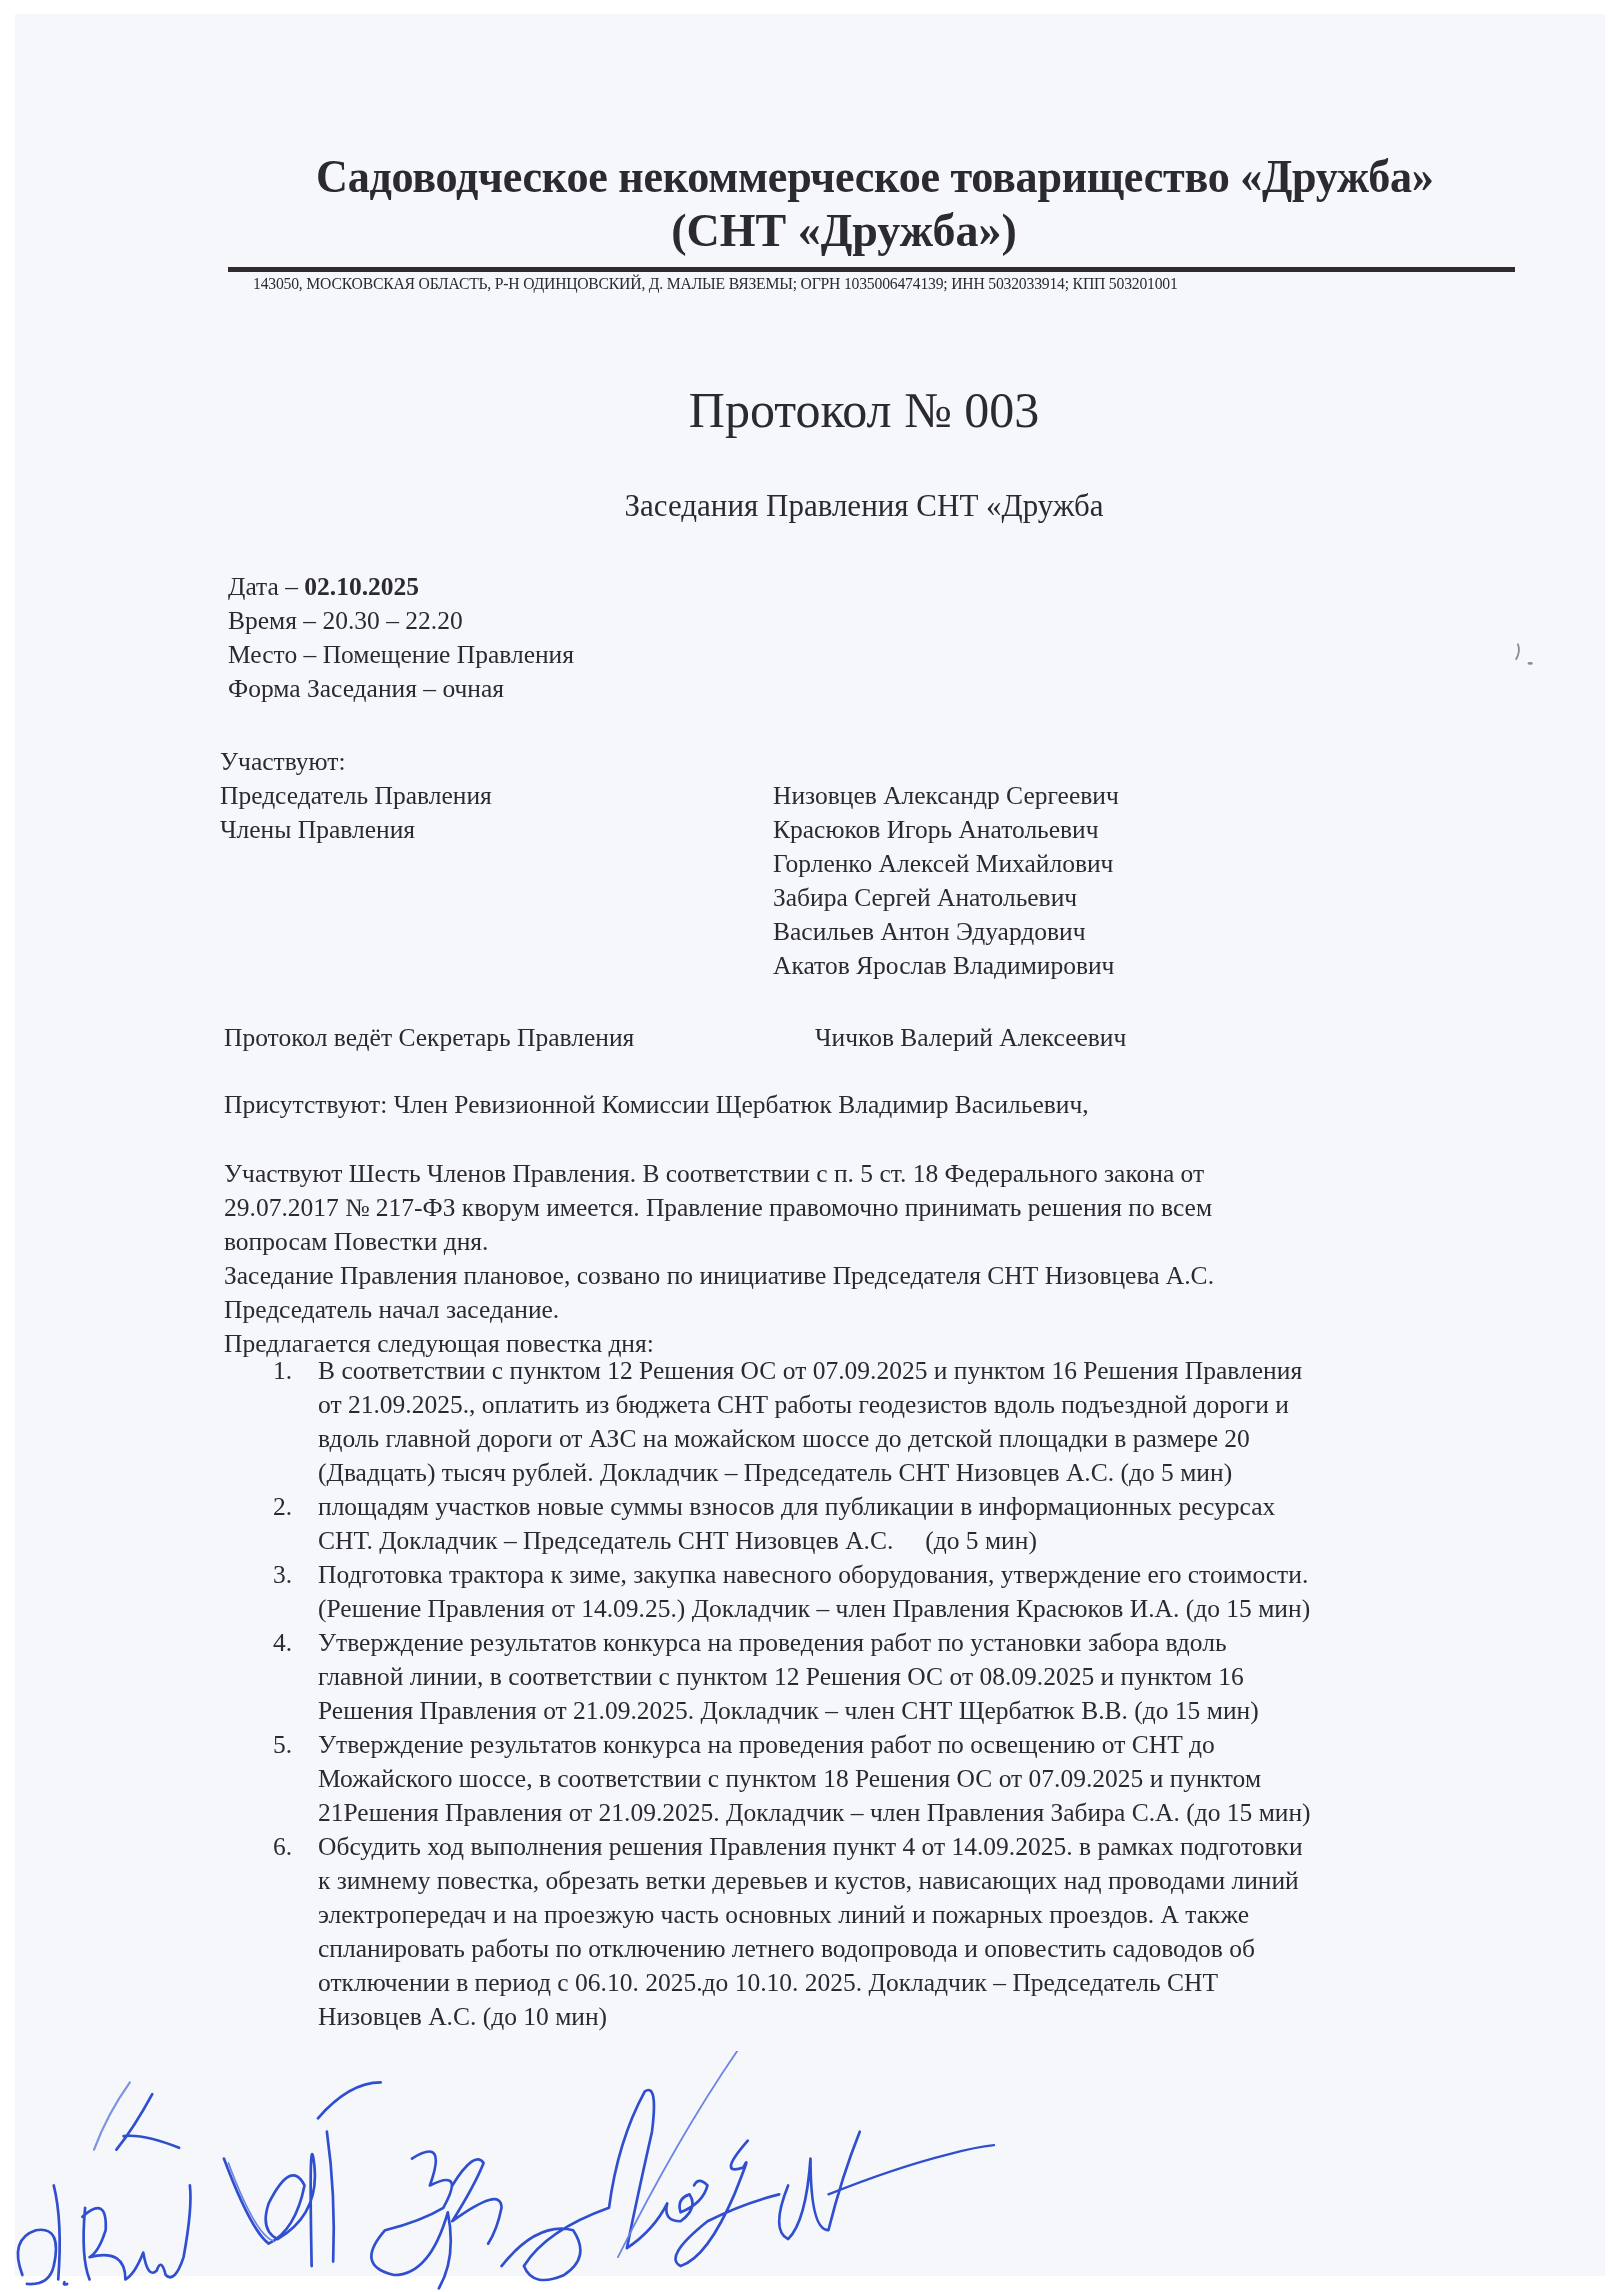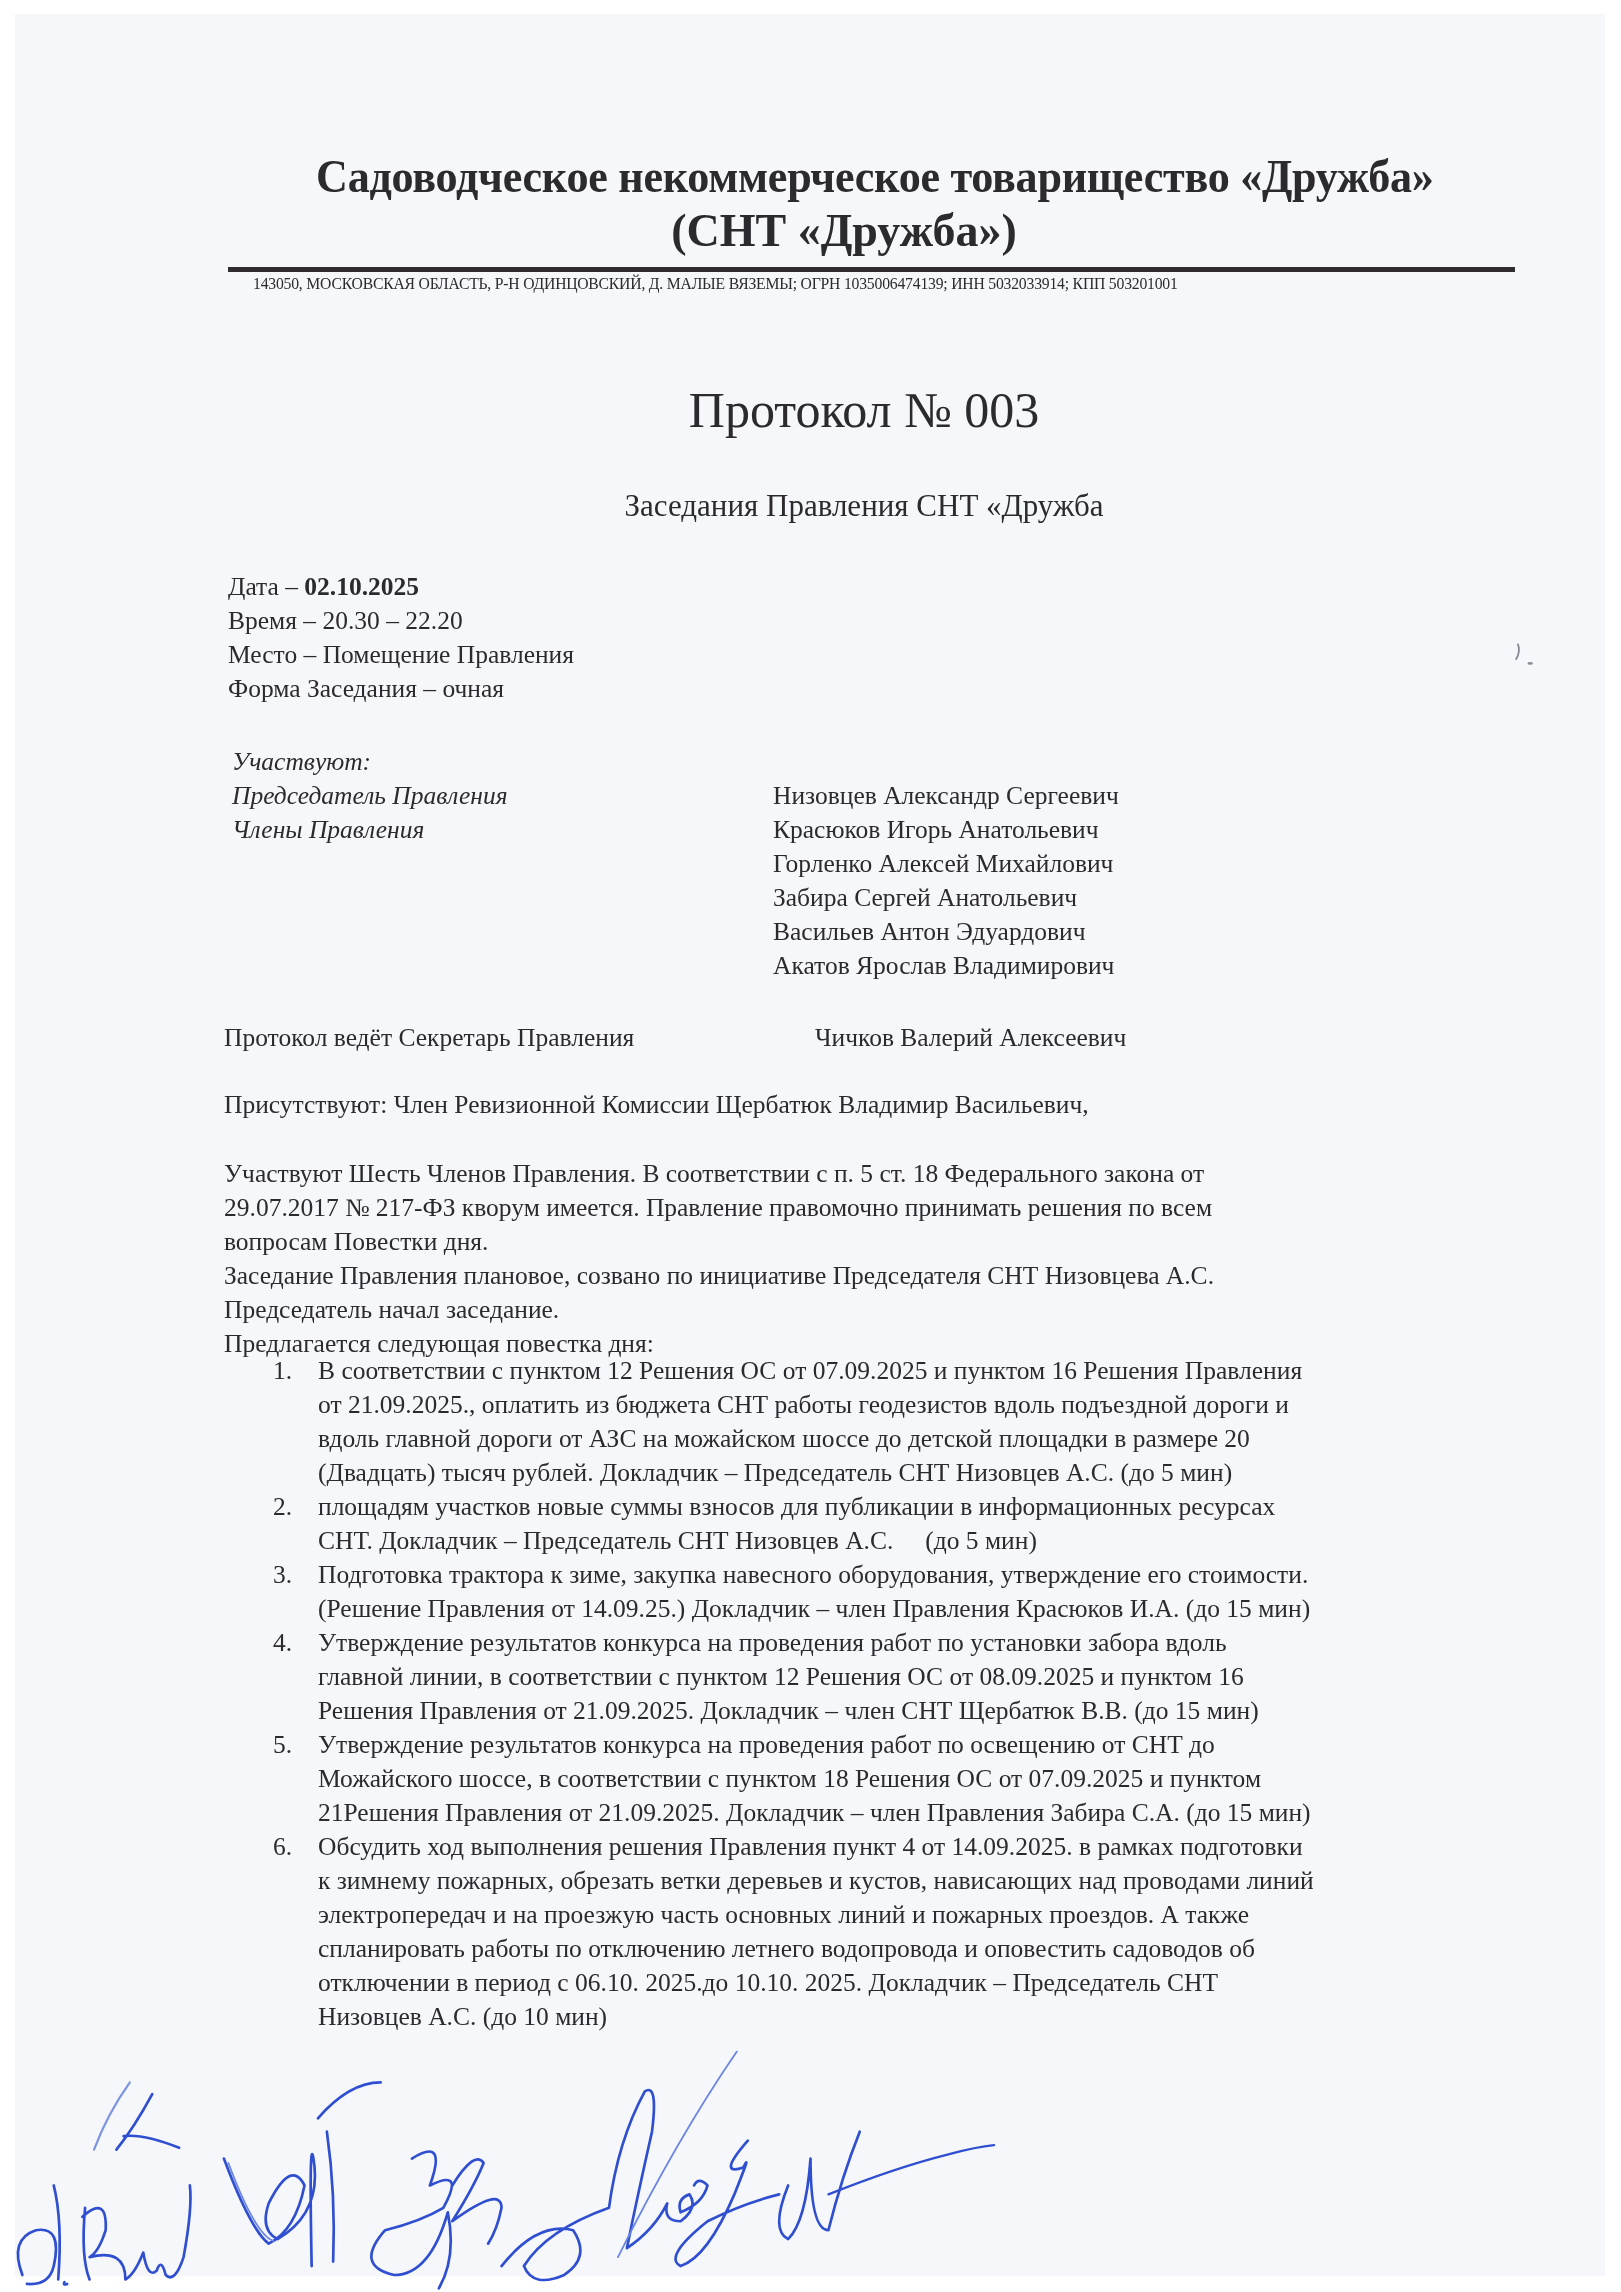--- a/index.html
+++ b/index.html
@@ -31,21 +31,21 @@
     left: 0; width: 1621px; top: 381px; text-align: center;
     font-size: 50px; padding-left: 107px; box-sizing: border-box;
   }
   .doc-subtitle {
     left: 0; width: 1621px; top: 488px; text-align: center;
     font-size: 31px; padding-left: 107px; box-sizing: border-box;
   }
   .body-text { font-size: 25.5px; line-height: 34px; }
   .meta-block { left: 228px; top: 570px; }
   .meta-block b { font-weight: bold; margin-top: 8px; }
-  .participants-block { left: 232px; top: 745px; font-style: italic; }
+  .participants-block { left: 220px; top: 745px; }
   .names-block { left: 773px; top: 779px; }
   .secretary-row { left: 224px; top: 1021px; }
   .secretary-name { left: 815px; top: 1021px; text-align: right; }
   .present-row { left: 224px; top: 1088px; }
   .quorum-block { left: 224px; top: 1157px; }
   .agenda-list { left: 224px; top: 1354px; width: 1308px; white-space: normal; }
   .agenda-item { position: relative; padding-left: 94px; margin: 0; }
   .agenda-num { position: absolute; left: 49px; top: 0; }
   .agenda-text { display: block; }
   .signatures { position: absolute; left: 0; top: 2051px; width: 1621px; height: 242px; }
@@ -124,21 +124,21 @@
   </div>
   <div class="agenda-item">
     <span class="agenda-num">5.</span>
     <span class="agenda-text">Утверждение результатов конкурса на проведения работ по освещению от СНТ до</span>
     <span class="agenda-text">Можайского шоссе, в соответствии с пунктом 18 Решения ОС от 07.09.2025 и пунктом</span>
     <span class="agenda-text">21Решения Правления от 21.09.2025. Докладчик – член Правления Забира С.А. (до 15 мин)</span>
   </div>
   <div class="agenda-item">
     <span class="agenda-num">6.</span>
     <span class="agenda-text">Обсудить ход выполнения решения Правления пункт 4 от 14.09.2025. в рамках подготовки</span>
-    <span class="agenda-text">к зимнему пожарных, обрезать ветки деревьев и кустов, нависающих над проводами линий</span>
+    <span class="agenda-text">к зимнему повестка, обрезать ветки деревьев и кустов, нависающих над проводами линий</span>
     <span class="agenda-text">электропередач и на проезжую часть основных линий и пожарных проездов. А также</span>
     <span class="agenda-text">спланировать работы по отключению летнего водопровода и оповестить садоводов об</span>
     <span class="agenda-text">отключении в период с 06.10. 2025.до 10.10. 2025. Докладчик – Председатель СНТ</span>
     <span class="agenda-text">Низовцев А.С. (до 10 мин)</span>
   </div>
 </div>
 
 <svg class="stray-mark" width="36" height="36" viewBox="0 0 40 40">
   <path d="M14 4 Q18 12 12 22" stroke="#8a8a95" stroke-width="2" fill="none"></path>
   <ellipse cx="28" cy="26" rx="3" ry="1.5" fill="#8a8a95"></ellipse>

